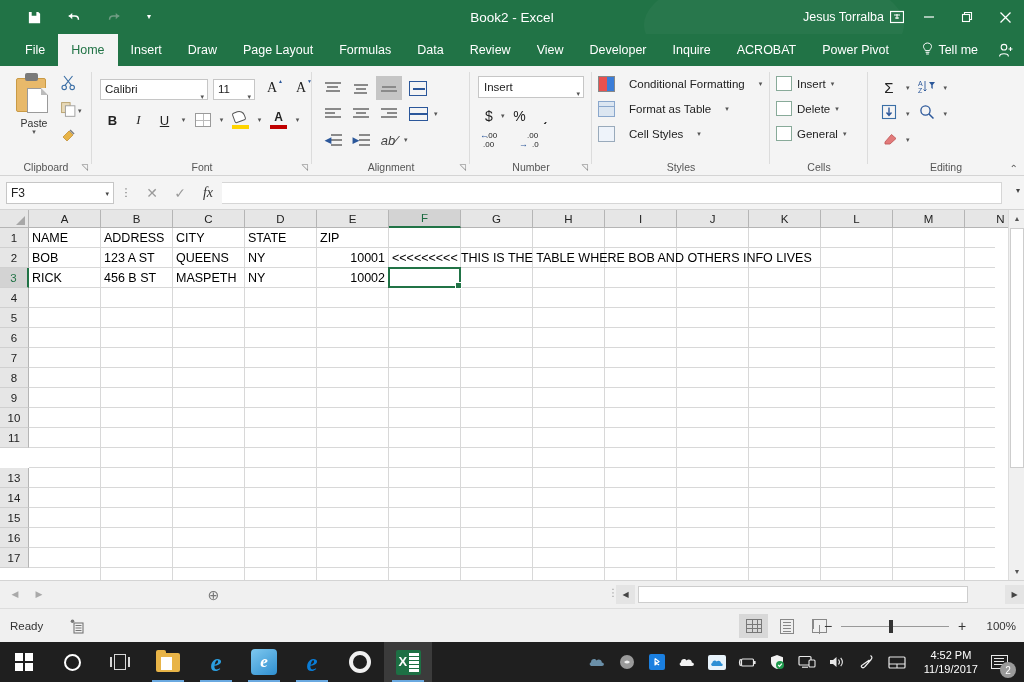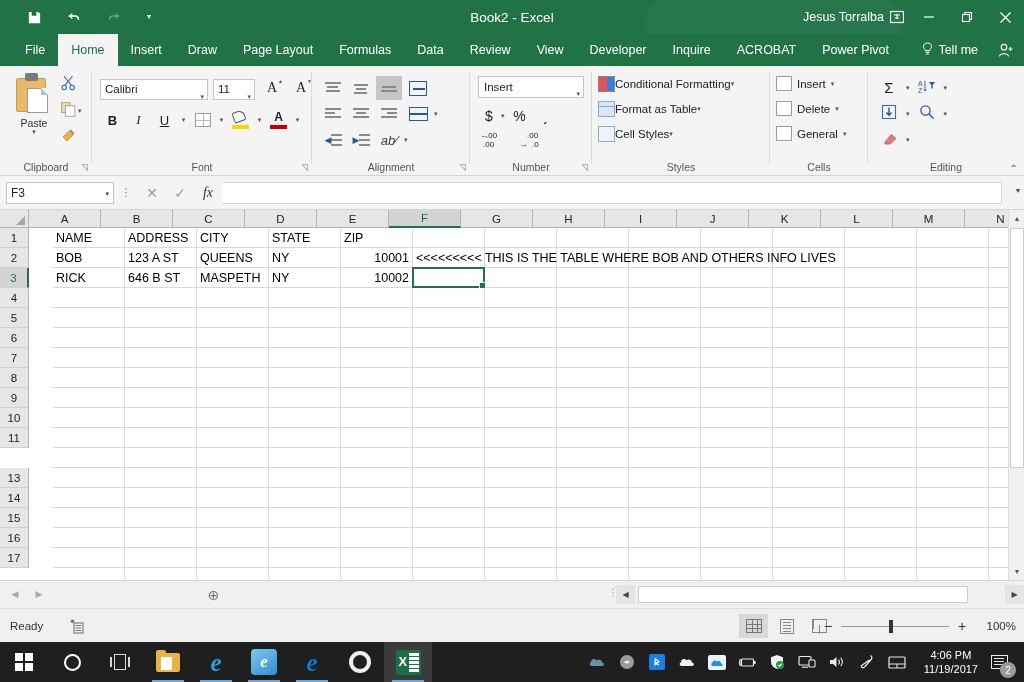--- a/index.html
+++ b/index.html
@@ -165,21 +165,21 @@
   .numrow3 { position: absolute; left: 10px; top: 64px; display: flex; align-items: center; gap: 12px; }
   .dec { position: relative; width: 26px; height: 22px; font-size: 8px; color: #222; }
   .dec .t { position: absolute; left: 6px; top: 1px; }
   .dec .bm { position: absolute; left: 3px; top: 10px; }
   .dec .ar { position: absolute; left: 0px; top: 0px; color: #2b579a; font-size: 9px; }
   .dec.inc .t { left: 9px; } .dec.inc .bm { left: 12px; top: 10px; }
   .dec.inc .ar { left: 1px; top: 9px; }
 
   
   #g-styles { left: 592px; width: 178px; }
-  .strow { position: absolute; left: 6px; display: flex; align-items: center; gap: 0; font-size: 11.5px; color: #222; }
+  .strow { position: absolute; left: 6px; display: flex; align-items: center; gap: 14px; font-size: 11.5px; color: #222; }
   .st1 { top: 10px; } .st2 { top: 35px; } .st3 { top: 60px; }
   .cf-ic { width:17px; height:16px; background: linear-gradient(to right,#e8514f 0 50%,#3b7dd8 50% 100%); border:1px solid #888; }
   .tbl-ic { width:17px; height:16px; background:#dce6f1; border:1px solid #8aa7cc; position:relative; }
   .tbl-ic::before { content:""; position:absolute; left:0; top:4px; width:100%; height:1px; background:#8aa7cc; }
   .cs-ic { width:17px; height:16px; background:#eef3fa; border:1px solid #9ab; }
 
   
   #g-cells { left: 770px; width: 98px; }
   .clrow { position: absolute; left: 6px; display: flex; align-items: center; gap: 5px; font-size: 11.5px; color: #222; }
   .cl1 { top: 10px; } .cl2 { top: 35px; } .cl3 { top: 60px; }
@@ -231,21 +231,21 @@
     font-size: 11.5px; color: #222; display: flex; align-items: center; justify-content: center;
   }
   .ch.sel { background: #d3d3d3; border-bottom: 2px solid #217346; color: #1c6b41; }
   .rowhdr { position: absolute; left: 0; top: 18px; width: 29px; }
   .rh {
     position: absolute; left: 0; width: 29px; height: 20px; background: #e6e6e6;
     border-right: 1px solid #b5b5b5; border-bottom: 1px solid #d0d0d0;
     font-size: 11.5px; color: #222; display: flex; align-items: center; justify-content: center;
   }
   .rh.sel { background: #d3d3d3; color: #217346; border-right: 2px solid #217346; }
-  .cells { position: absolute; left: 29px; top: 18px; width: 966px; height: 352px; overflow: hidden; margin-left: 24px; }
+  .cells { position: absolute; left: 29px; top: 18px; width: 966px; height: 352px; overflow: hidden; }
   .vline { position: absolute; top: 0; width: 1px; height: 352px; background: #d8d8d8; }
   .hline { position: absolute; left: 0; width: 966px; height: 1px; background: #d8d8d8; }
   .cell {
     position: absolute; height: 19px; font-size: 12.5px; color: #000;
     display: flex; align-items: center; padding: 0 3px; white-space: nowrap;
   }
   .cell.right { justify-content: flex-end; }
   .cell.overflow { overflow: visible; }
   .selbox {
     position: absolute; border: 2px solid #217346; pointer-events: none;
@@ -808,21 +808,21 @@
         <div class="cell" style="left: 144px; top: 0px; width: 71px;">CITY</div>
         <div class="cell" style="left: 216px; top: 0px; width: 71px;">STATE</div>
         <div class="cell" style="left: 288px; top: 0px; width: 71px;">ZIP</div>
         <div class="cell" style="left: 0px; top: 20px; width: 71px;">BOB</div>
         <div class="cell" style="left: 72px; top: 20px; width: 71px;">123 A ST</div>
         <div class="cell" style="left: 144px; top: 20px; width: 71px;">QUEENS</div>
         <div class="cell" style="left: 216px; top: 20px; width: 71px;">NY</div>
         <div class="cell right" style="left: 288px; top: 20px; width: 71px;">10001</div>
         <div class="cell overflow" style="left: 360px; top: 20px; width: 576px;">&lt;&lt;&lt;&lt;&lt;&lt;&lt;&lt;&lt; THIS IS THE TABLE WHERE BOB AND OTHERS INFO LIVES</div>
         <div class="cell" style="left: 0px; top: 40px; width: 71px;">RICK</div>
-        <div class="cell" style="left: 72px; top: 40px; width: 71px;">646 B ST</div>
+        <div class="cell" style="left: 72px; top: 40px; width: 71px;">456 B ST</div>
         <div class="cell" style="left: 144px; top: 40px; width: 71px;">MASPETH</div>
         <div class="cell" style="left: 216px; top: 40px; width: 71px;">NY</div>
         <div class="cell right" style="left: 288px; top: 40px; width: 71px;">10002</div>
         <div class="selbox" style="left: 359px; top: 39px; width: 73px; height: 21px;"></div>
       </div>
     <div class="vscroll">
       <div class="vs-up">▲</div>
       <div class="vs-thumb"></div>
       <div class="vs-dn">▼</div>
     </div>
@@ -988,21 +988,21 @@
           </svg>
       </div>
       <div class="tri">
         <svg width="18" height="13" viewBox="0 0 18 13">
             <rect x="1" y="1" width="16" height="11" rx="1" fill="none" stroke="#e8e8e8" stroke-width="1.2"></rect>
             <path d="M1 8 h16 M9 8 v4" stroke="#e8e8e8" stroke-width="1.1"></path>
           </svg>
       </div>
     </div>
     <div class="clock">
-      <span>4:06 PM</span>
+      <span>4:52 PM</span>
       <span>11/19/2017</span>
     </div>
     <div class="action-center">
       <span class="ac-box"></span>
       <span class="ac-badge">2</span>
     </div>
   </div>
 
 </div>
 

